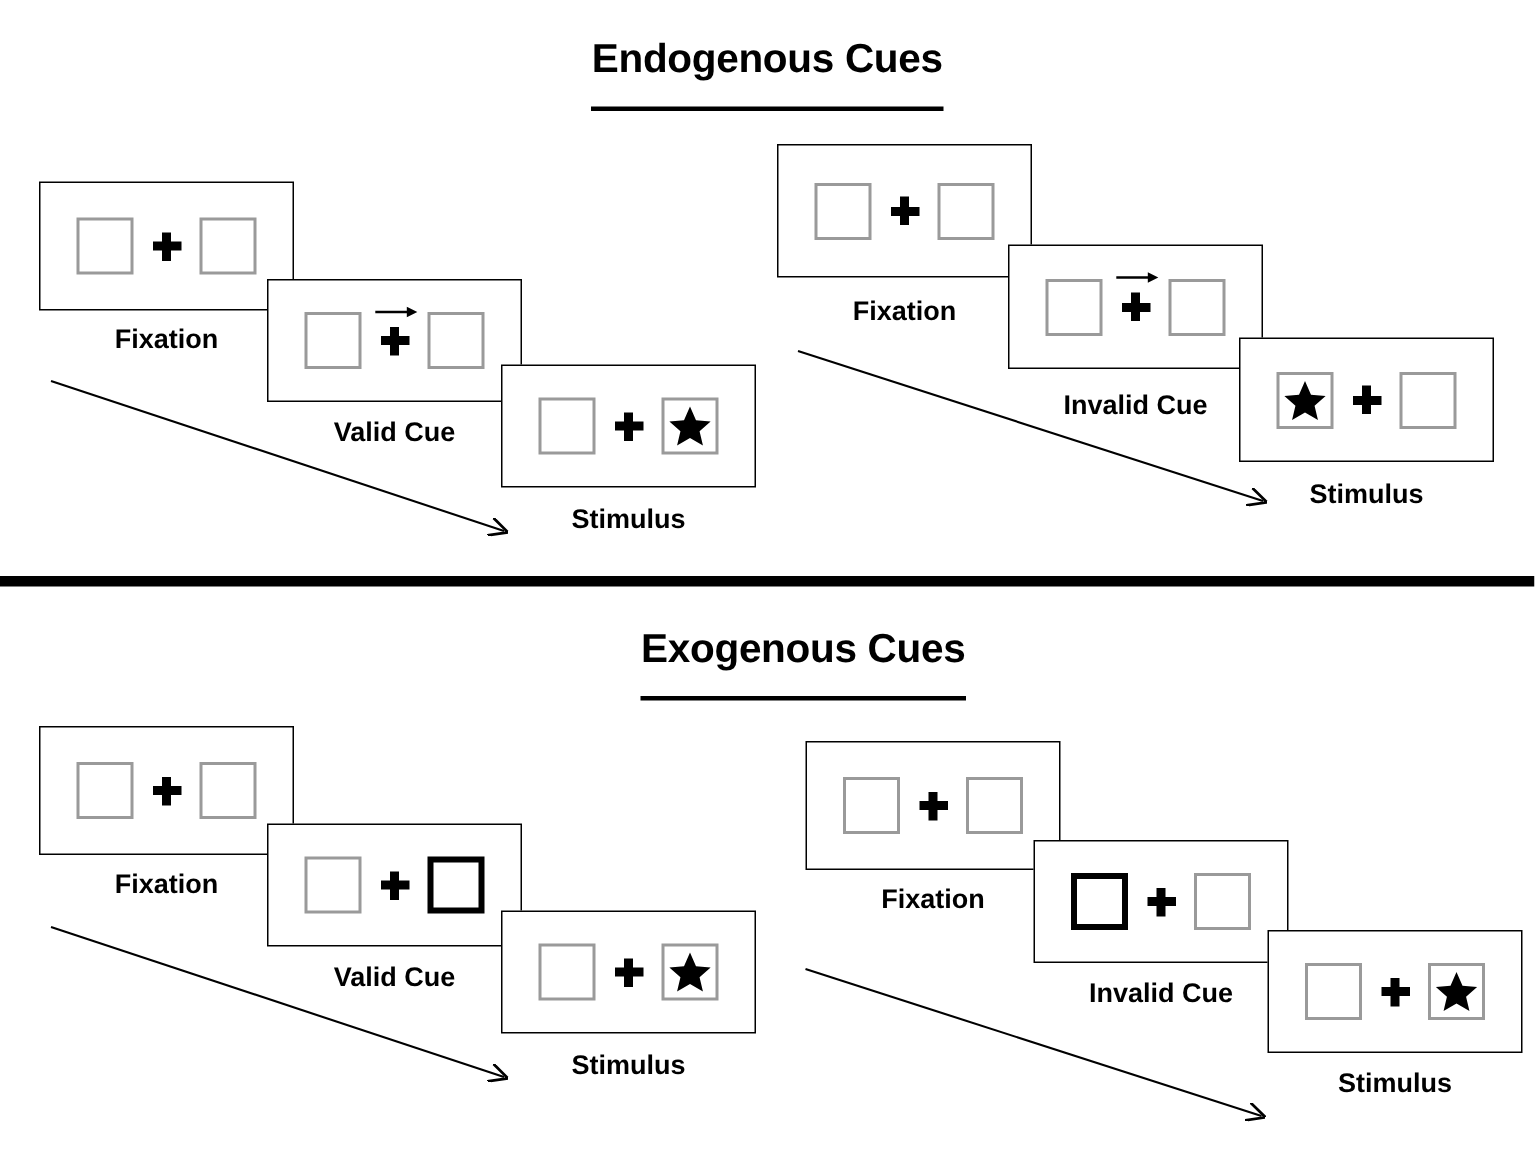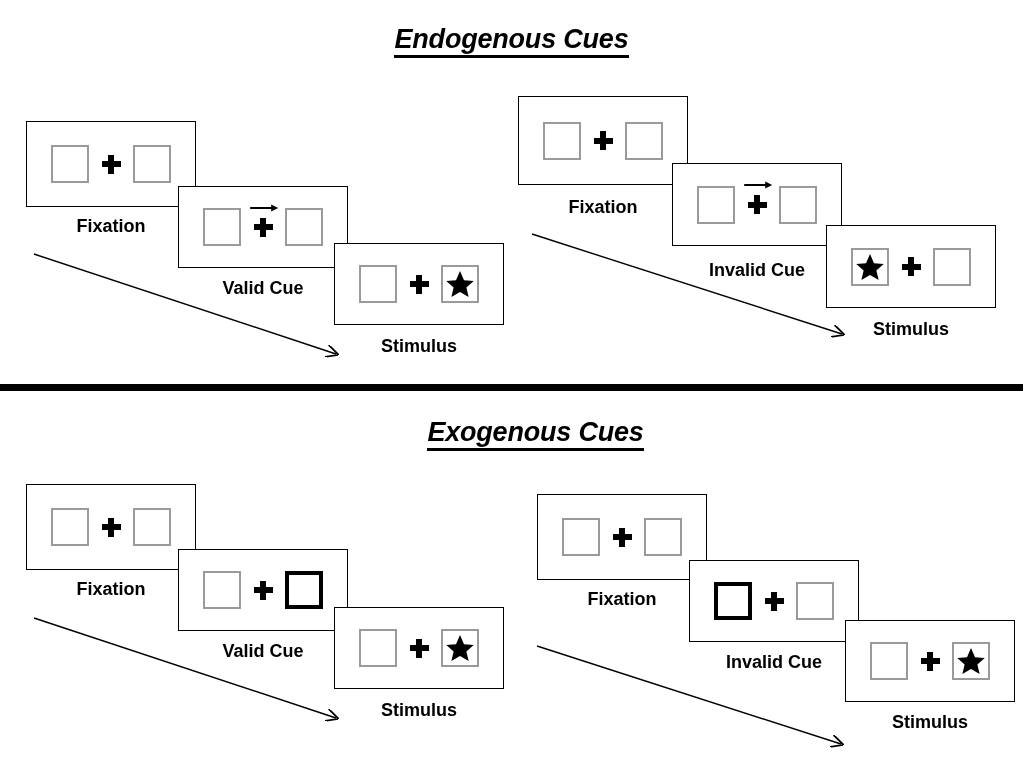--- a/index.html
+++ b/index.html
@@ -21,22 +21,21 @@
     position: absolute;
     left: 0;
     width: 1023px;
     text-align: center;
     font-size: 27px;
     font-weight: bold;
     letter-spacing: -0.2px;
   }
   .section-title span {
     border-bottom: 3px solid #000;
-    padding-bottom: 1px;
-    font-style: italic;
+    padding-bottom: 17px;
   }
   #title-endogenous { top: 24px; }
   #title-exogenous  { top: 417px; margin-left: 24px; }
 
   
   .divider {
     position: absolute;
     left: 0;
     top: 384px;
     width: 1023px;

